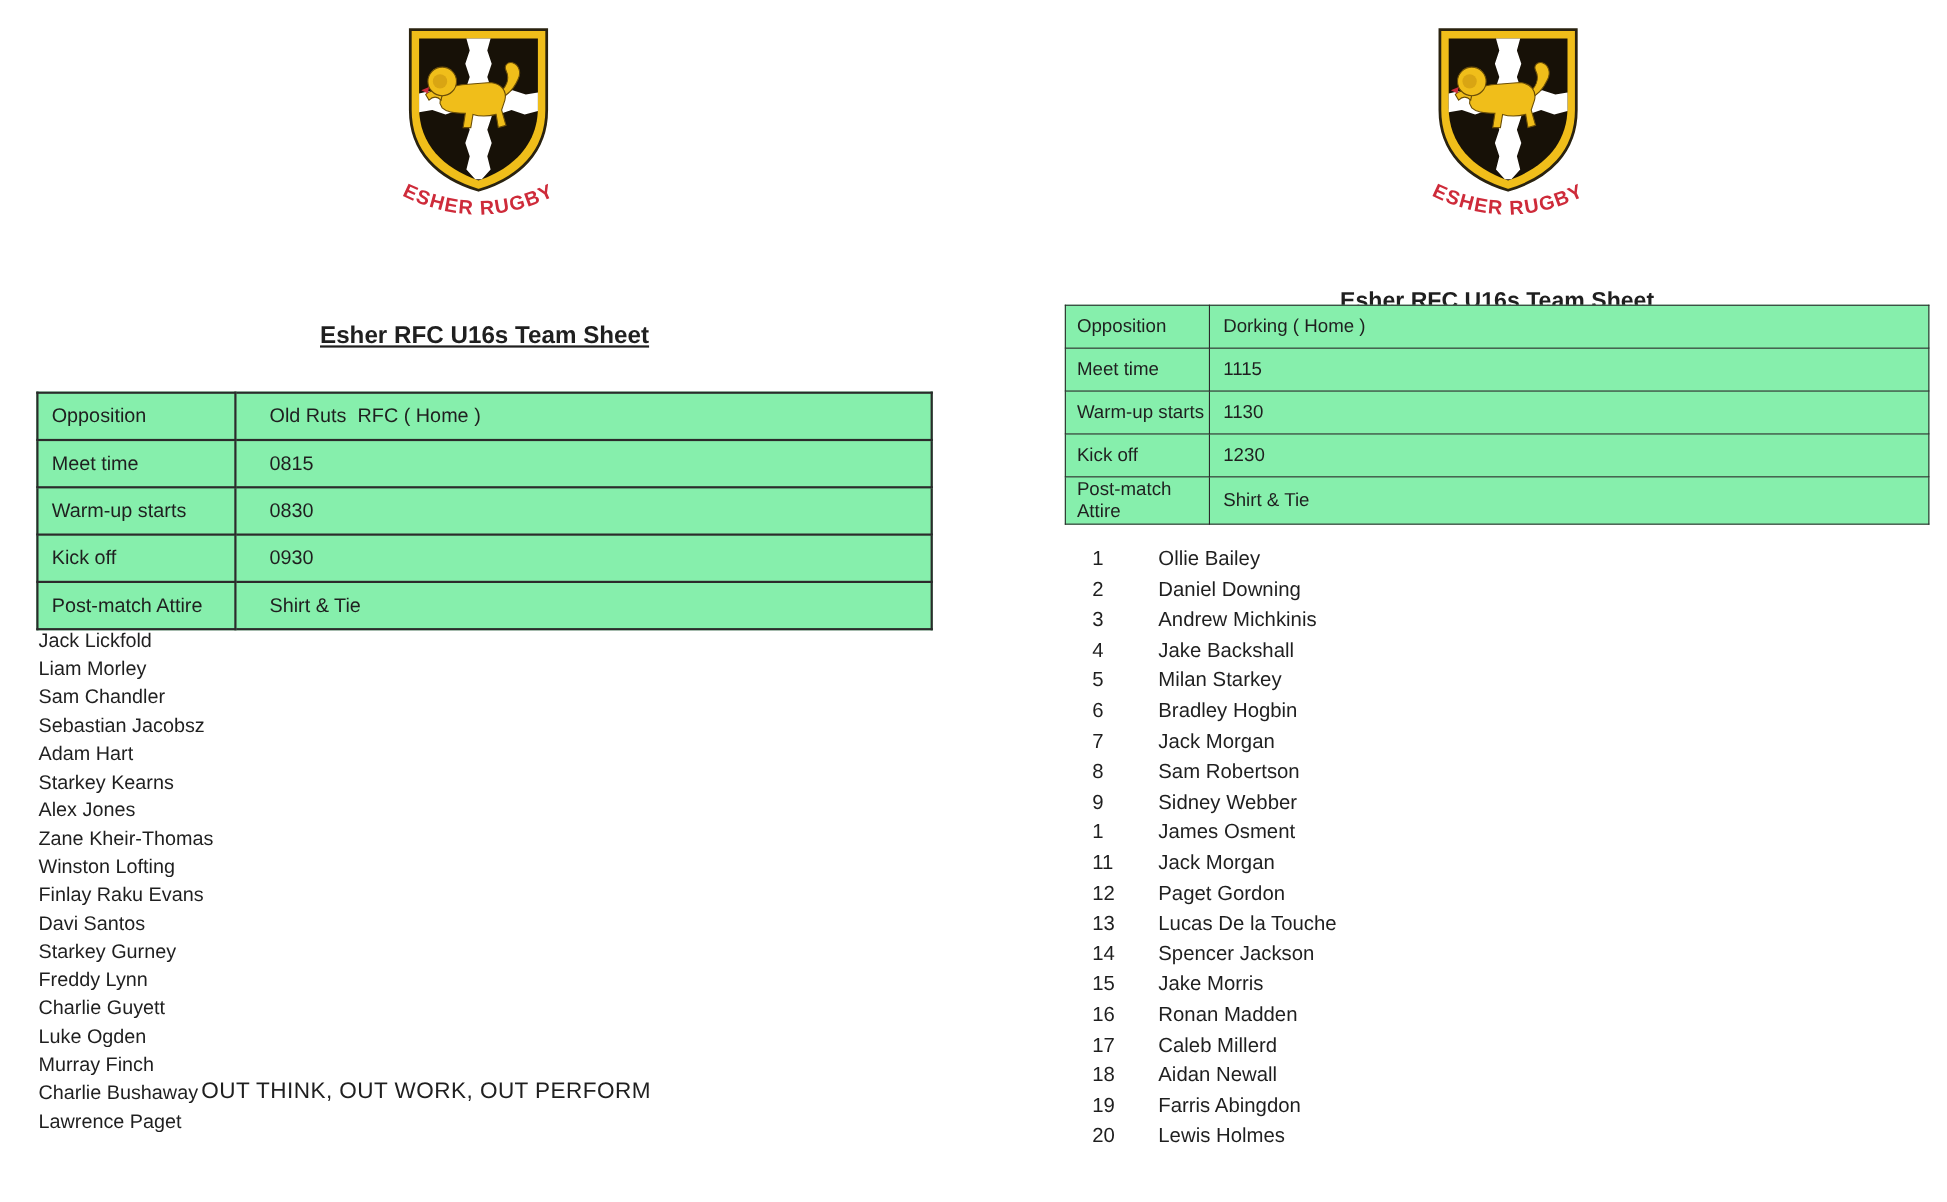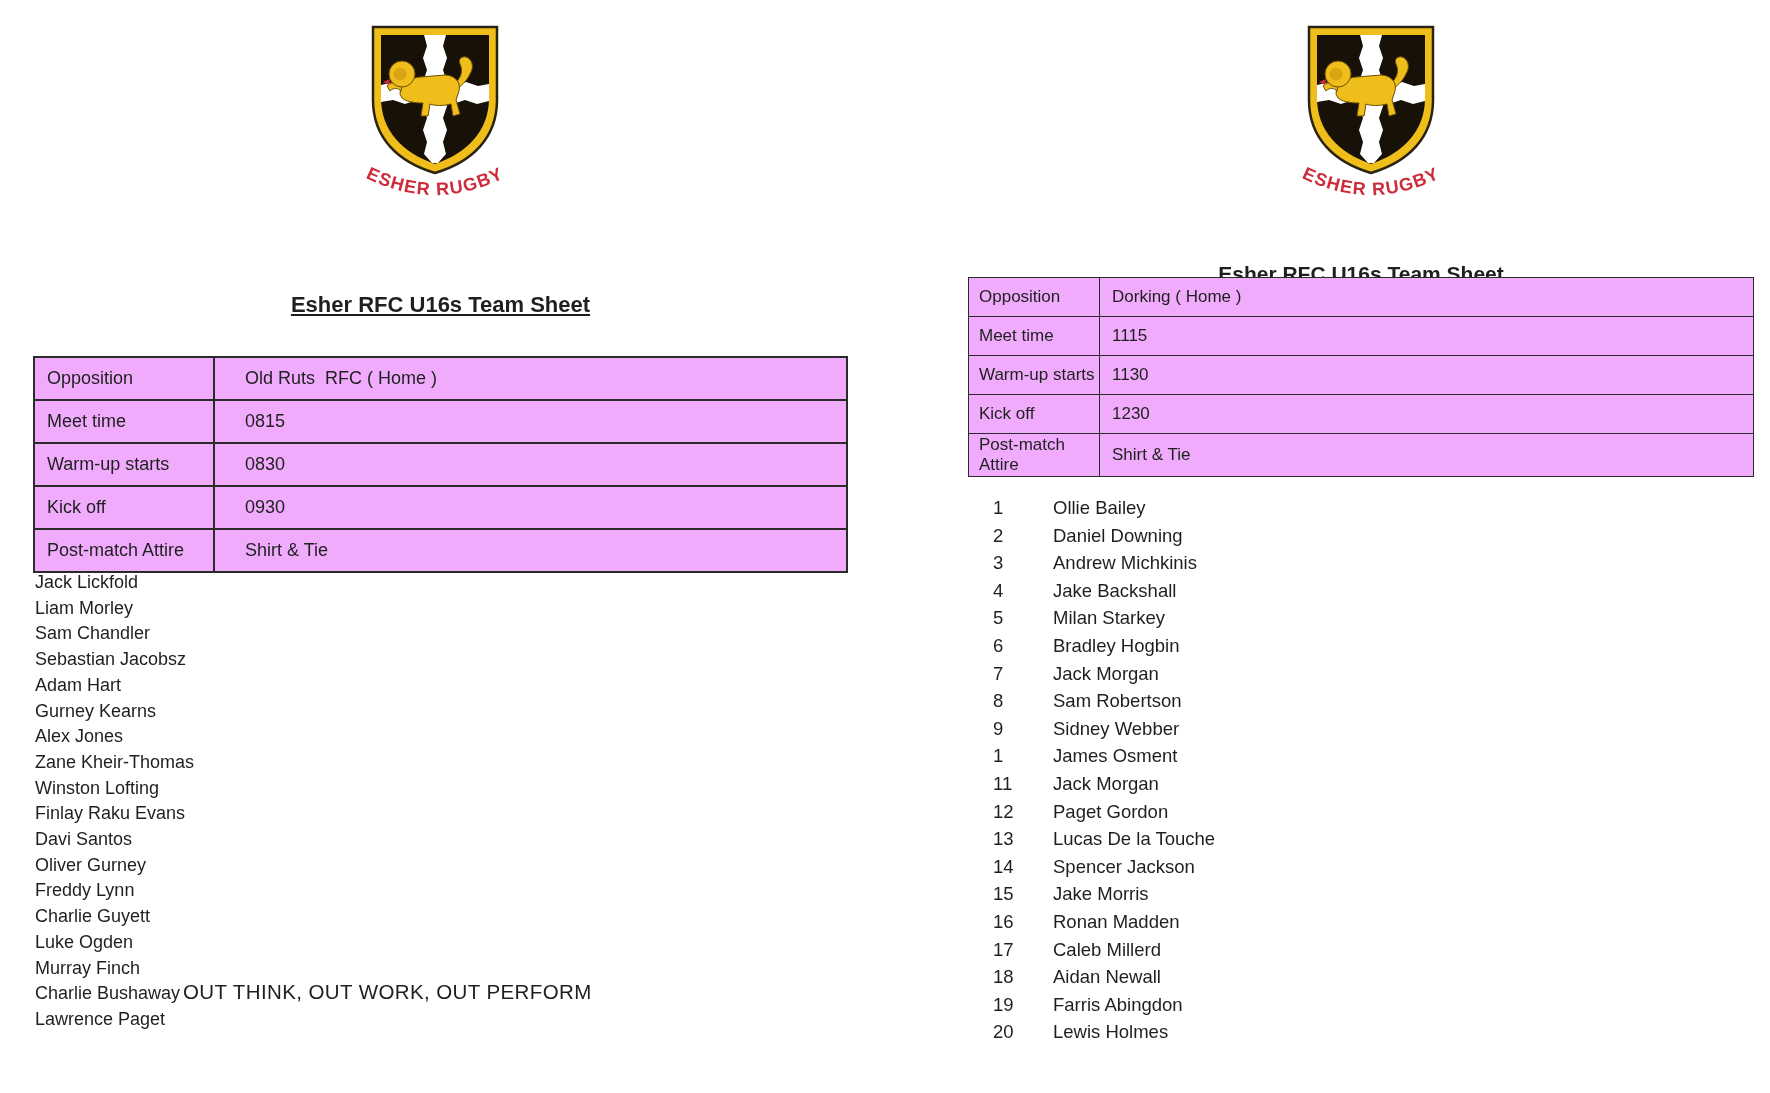--- a/index.html
+++ b/index.html
@@ -9,21 +9,21 @@
   }
   .crest { position:absolute; width:170px; height:186px; }
   #crest-left  { left:350px; top:24px; }
   #crest-right { left:1286px; top:24px; }
   .arc-label { font-family:"Liberation Sans", sans-serif; font-weight:bold; font-size:18px; letter-spacing:1.2px; }
 
   .sheet-title { position:absolute; font-weight:bold; text-decoration:underline; text-align:center; white-space:nowrap;margin-top:16px; }
   #title-left  { left:33px;  top:276px; width:815px; font-size:22px; }
   #title-right { left:968px; top:246px; width:786px; font-size:21px; }
 
-  table.details { position:absolute; border-collapse:collapse; table-layout:fixed; background:#f0abfc; }
+  table.details { position:absolute; border-collapse:collapse; table-layout:fixed; background:#86efac; }
   table.details td { border:2px solid #2b2b2b; vertical-align:middle; overflow:hidden; }
   td.val { white-space:pre-wrap; }
   #table-left  { left:33px;  top:356px; width:815px; font-size:18px; }
   #table-left  td { height:39px; }
   #table-left  td.lbl { width:165px; padding-left:12px; }
   #table-left  td.val { padding-left:30px; }
   #table-right { left:968px; top:277px; width:786px; font-size:17px; }
   #table-right td { height:36px; border-width:1.6px; }
   #table-right td.lbl { width:119px; padding-left:10px; }
   #table-right td.val { padding-left:12px; }
@@ -101,33 +101,33 @@
         <div class="pitem">Jack Lickfold</div>
 
         <div class="pitem">Liam Morley</div>
 
         <div class="pitem">Sam Chandler</div>
 
         <div class="pitem">Sebastian Jacobsz</div>
 
         <div class="pitem">Adam Hart</div>
 
-        <div class="pitem">Gurney Kearns</div>
+        <div class="pitem">Starkey Kearns</div>
 
         <div class="pitem">Alex Jones</div>
 
         <div class="pitem">Zane Kheir-Thomas</div>
 
         <div class="pitem">Winston Lofting</div>
 
         <div class="pitem">Finlay Raku Evans</div>
 
         <div class="pitem">Davi Santos</div>
 
-        <div class="pitem">Oliver Gurney</div>
+        <div class="pitem">Starkey Gurney</div>
 
         <div class="pitem">Freddy Lynn</div>
 
         <div class="pitem">Charlie Guyett</div>
 
         <div class="pitem">Luke Ogden</div>
 
         <div class="pitem">Murray Finch</div>
 
         <div class="pitem">Charlie Bushaway</div>

